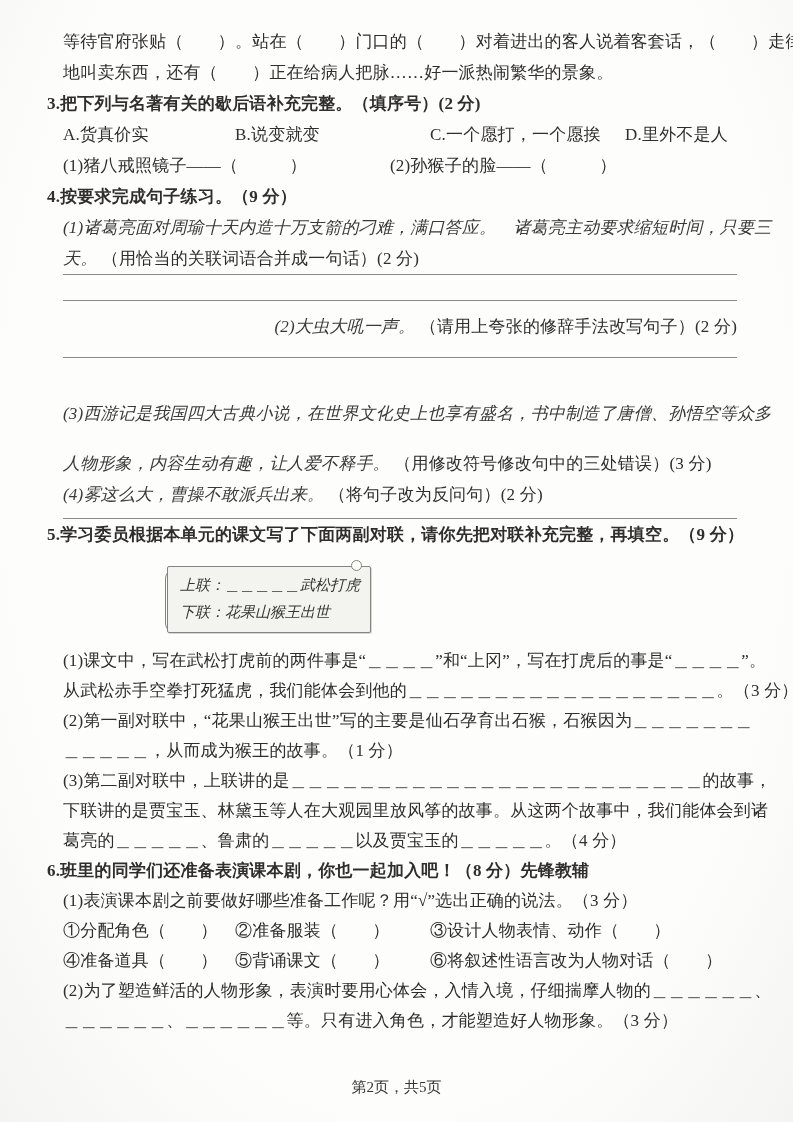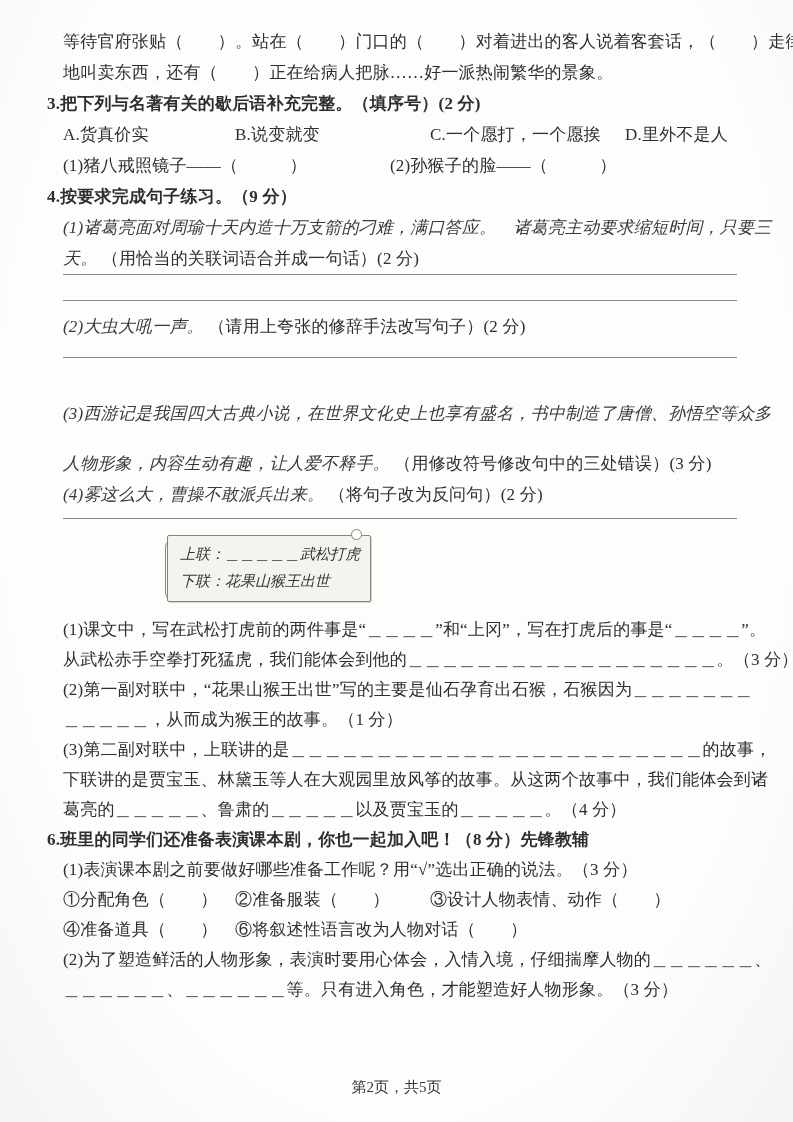--- a/index.html
+++ b/index.html
@@ -28,21 +28,21 @@
   .row { display: flex; }
   .col-a { width: 172px; flex: none; }
   .col-b { width: 195px; flex: none; }
   .col-half { width: 327px; flex: none; }
   .answer-line {
     border-bottom: 1.4px solid #8a8a88;
     height: 0;
   }
   .ans-1 { margin-top: 0; }
   .ans-2 { margin-top: 25px; }
-  .q4i2 { margin-top: 10px; }
+  .q4i2 { margin-top: 10px; text-align: right; }
   .ans-3 { margin-top: 15px; }
   .q4i3a { margin-top: 40px; }
   .q4i3b { margin-top: 19px; }
   .ans-4 { margin-top: 8px; }
   
   .scrolls {
     display: flex;
     gap: 28px;
     margin: 10px 0 8px 102px;
     height: 78px;
@@ -126,20 +126,21 @@
   <div class="line q4i3b">
     <span class="kaiti">人物形象，内容生动有趣，让人爱不释手。</span>
     <span>（用修改符号修改句中的三处错误）(3 分)</span>
   </div>
   <div class="line">
     <span class="kaiti">(4)雾这么大，曹操不敢派兵出来。</span>
     <span>（将句子改为反问句）(2 分)</span>
   </div>
   <div class="answer-line ans-4"></div>
 
+  <div class="line section-title">5.学习委员根据本单元的课文写了下面两副对联，请你先把对联补充完整，再填空。（9 分）</div>
 
   <div class="scrolls">
     <div class="scroll">
       <div class="scroll-roll"></div>
       <div class="scroll-body">
         <div class="scroll-curl"></div>
         <div class="scroll-line">上联：＿＿＿＿＿武松打虎</div>
         <div class="scroll-line">下联：花果山猴王出世</div>
       </div>
     </div>
@@ -155,20 +156,21 @@
 
   <div class="line lh30 section-title">6.班里的同学们还准备表演课本剧，你也一起加入吧！（8 分）先锋教辅</div>
   <div class="line lh30">(1)表演课本剧之前要做好哪些准备工作呢？用“√”选出正确的说法。（3 分）</div>
   <div class="line lh30 row">
     <span class="col-a">①分配角色（　　）</span>
     <span class="col-b">②准备服装（　　）</span>
     <span>③设计人物表情、动作（　　）</span>
   </div>
   <div class="line lh30 row">
     <span class="col-a">④准备道具（　　）</span>
+    <span class="col-b">⑤背诵课文（　　）</span>
     <span>⑥将叙述性语言改为人物对话（　　）</span>
   </div>
   <div class="line lh30">(2)为了塑造鲜活的人物形象，表演时要用心体会，入情入境，仔细揣摩人物的＿＿＿＿＿＿、</div>
   <div class="line lh30">＿＿＿＿＿＿、＿＿＿＿＿＿等。只有进入角色，才能塑造好人物形象。（3 分）</div>
 
   <div class="footer">第2页，共5页</div>
 
 </div>
 
 </body></html>

